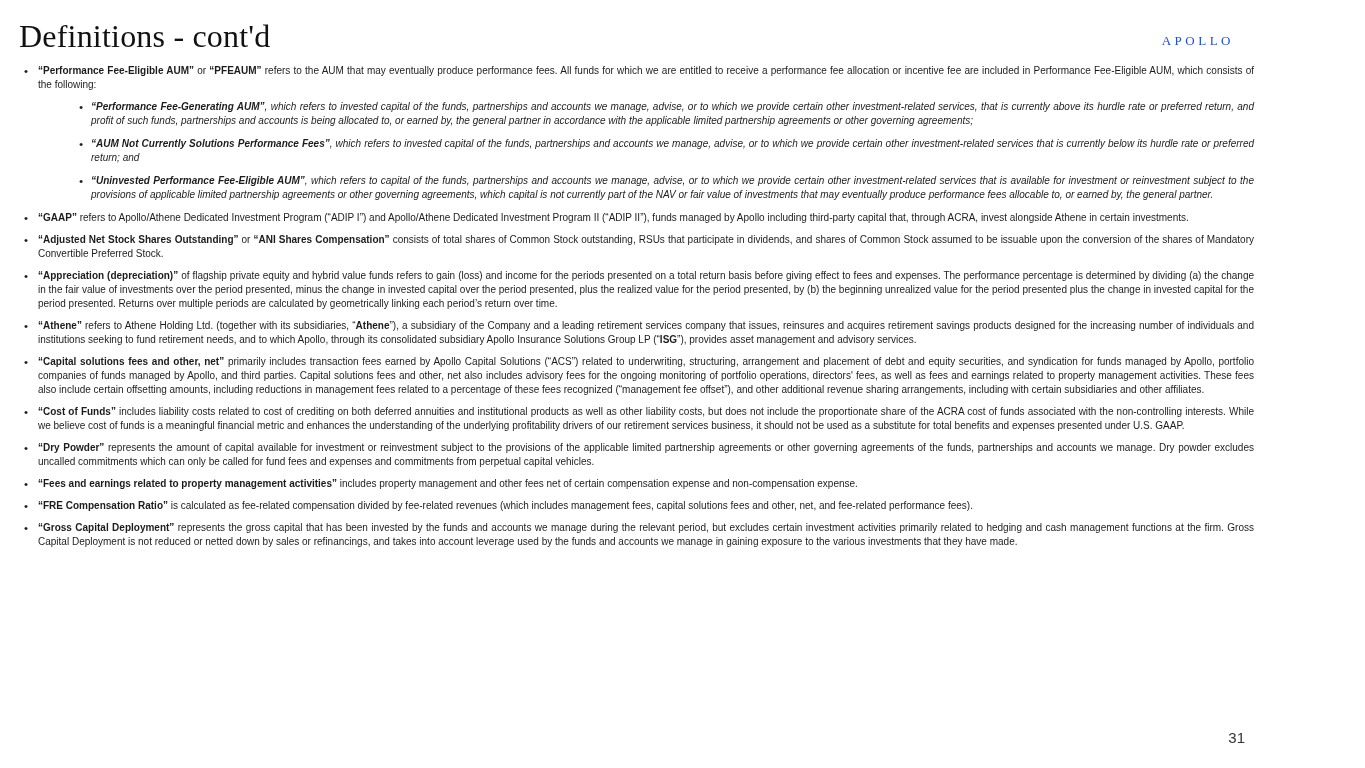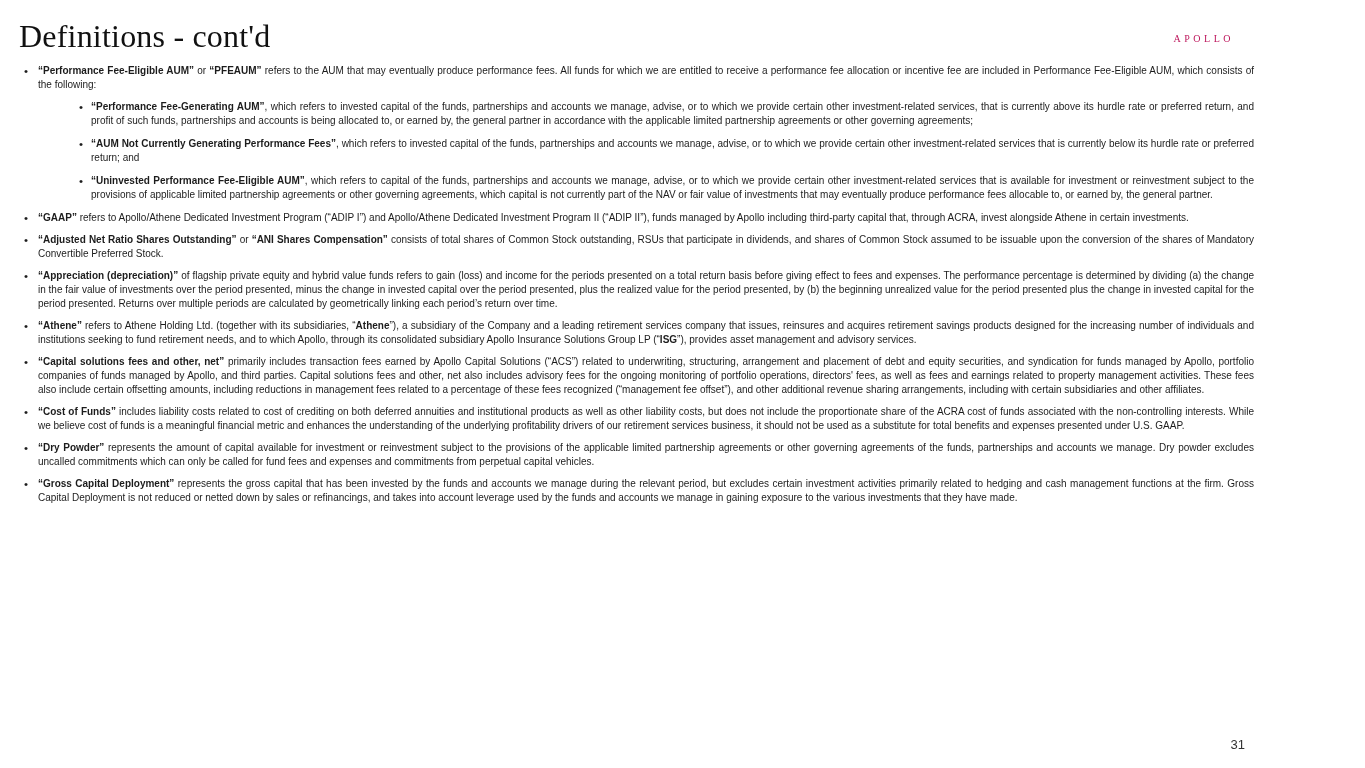--- a/index.html
+++ b/index.html
@@ -29,24 +29,24 @@
     font-size: 32px;
     letter-spacing: 0.2px;
     color: #111111;
     white-space: nowrap;
   }
   .apollo-logo {
     position: absolute;
     right: 42px;
     top: 33px;
     font-family: "Liberation Serif", "DejaVu Serif", serif;
-    font-size: 10px;
+    font-size: 13px;
     font-weight: 500;
     letter-spacing: 3.5px;
-    color: #be185d;
+    color: #1d4ed8;
     margin-left: 28px;
   }
   .content {
     position: absolute;
     top: 64px;
     left: 23px;
     right: 22px;
   }
   .item {
     position: relative;
@@ -62,49 +62,52 @@
     position: absolute;
     left: 1px;
     top: 0;
     font-size: 11.5px;
     color: #1c1c1c;
   }
   .item.level2 {
     margin-left: 55px;
     padding-left: 13px;
     margin-bottom: 9px;
+    font-style: italic;
   }
   .item strong { font-weight: bold; }
   .page-number {
     position: absolute;
     right: 31px;
-    bottom: 16px;
-    font-size: 13px;
+    bottom: 22px;
+    font-size: 15px;
     color: #333333;
     margin-top: 47px;
   }
 </style>
 </head>
 <body>
 
 <div class="slide">
   <div class="slide-header">
     <h1 class="page-title">Definitions - cont'd</h1>
     <div class="apollo-logo">APOLLO</div>
   </div>
 
   <div class="content" id="definitions-list">
       <div class="item level1"><strong>“Performance Fee-Eligible AUM”</strong><span> or </span><strong>“PFEAUM”</strong><span> refers to the AUM that may eventually produce performance fees. All funds for which we are entitled to receive a performance fee allocation or incentive fee are included in Performance Fee-Eligible AUM, which consists of the following:</span></div>
       <div class="item level2"><strong>“Performance Fee-Generating AUM”</strong><span>, which refers to invested capital of the funds, partnerships and accounts we manage, advise, or to which we provide certain other investment-related services, that is currently above its hurdle rate or preferred return, and profit of such funds, partnerships and accounts is being allocated to, or earned by, the general partner in accordance with the applicable limited partnership agreements or other governing agreements;</span></div>
-      <div class="item level2"><strong>“AUM Not Currently Generating Performance Fees”</strong><span>, which refers to invested capital of the funds, partnerships and accounts we manage, advise, or to which we provide certain other investment-related services that is currently below its hurdle rate or preferred return; and</span></div>
+      <div class="item level2"><strong>“AUM Not Currently Solutions Performance Fees”</strong><span>, which refers to invested capital of the funds, partnerships and accounts we manage, advise, or to which we provide certain other investment-related services that is currently below its hurdle rate or preferred return; and</span></div>
       <div class="item level2"><strong>“Uninvested Performance Fee-Eligible AUM”</strong><span>, which refers to capital of the funds, partnerships and accounts we manage, advise, or to which we provide certain other investment-related services that is available for investment or reinvestment subject to the provisions of applicable limited partnership agreements or other governing agreements, which capital is not currently part of the NAV or fair value of investments that may eventually produce performance fees allocable to, or earned by, the general partner.</span></div>
       <div class="item level1"><strong>“GAAP”</strong><span> refers to Apollo/Athene Dedicated Investment Program (“ADIP I”) and Apollo/Athene Dedicated Investment Program II (“ADIP II”), funds managed by Apollo including third-party capital that, through ACRA, invest alongside Athene in certain investments.</span></div>
-      <div class="item level1"><strong>“Adjusted Net Ratio Shares Outstanding”</strong><span> or </span><strong>“ANI Shares Compensation”</strong><span> consists of total shares of Common Stock outstanding, RSUs that participate in dividends, and shares of Common Stock assumed to be issuable upon the conversion of the shares of Mandatory Convertible Preferred Stock.</span></div>
+      <div class="item level1"><strong>“Adjusted Net Stock Shares Outstanding”</strong><span> or </span><strong>“ANI Shares Compensation”</strong><span> consists of total shares of Common Stock outstanding, RSUs that participate in dividends, and shares of Common Stock assumed to be issuable upon the conversion of the shares of Mandatory Convertible Preferred Stock.</span></div>
       <div class="item level1"><strong>“Appreciation (depreciation)”</strong><span> of flagship private equity and hybrid value funds refers to gain (loss) and income for the periods presented on a total return basis before giving effect to fees and expenses. The performance percentage is determined by dividing (a) the change in the fair value of investments over the period presented, minus the change in invested capital over the period presented, plus the realized value for the period presented, by (b) the beginning unrealized value for the period presented plus the change in invested capital for the period presented. Returns over multiple periods are calculated by geometrically linking each period’s return over time.</span></div>
       <div class="item level1"><strong>“Athene”</strong><span> refers to Athene Holding Ltd. (together with its subsidiaries, “</span><strong>Athene</strong><span>”), a subsidiary of the Company and a leading retirement services company that issues, reinsures and acquires retirement savings products designed for the increasing number of individuals and institutions seeking to fund retirement needs, and to which Apollo, through its consolidated subsidiary Apollo Insurance Solutions Group LP (“</span><strong>ISG</strong><span>”), provides asset management and advisory services.</span></div>
       <div class="item level1"><strong>“Capital solutions fees and other, net”</strong><span> primarily includes transaction fees earned by Apollo Capital Solutions (“ACS”) related to underwriting, structuring, arrangement and placement of debt and equity securities, and syndication for funds managed by Apollo, portfolio companies of funds managed by Apollo, and third parties. Capital solutions fees and other, net also includes advisory fees for the ongoing monitoring of portfolio operations, directors' fees, as well as fees and earnings related to property management activities. These fees also include certain offsetting amounts, including reductions in management fees related to a percentage of these fees recognized (“management fee offset”), and other additional revenue sharing arrangements, including with certain subsidiaries and other affiliates.</span></div>
       <div class="item level1"><strong>“Cost of Funds”</strong><span> includes liability costs related to cost of crediting on both deferred annuities and institutional products as well as other liability costs, but does not include the proportionate share of the ACRA cost of funds associated with the non-controlling interests. While we believe cost of funds is a meaningful financial metric and enhances the understanding of the underlying profitability drivers of our retirement services business, it should not be used as a substitute for total benefits and expenses presented under U.S. GAAP.</span></div>
       <div class="item level1"><strong>“Dry Powder”</strong><span> represents the amount of capital available for investment or reinvestment subject to the provisions of the applicable limited partnership agreements or other governing agreements of the funds, partnerships and accounts we manage. Dry powder excludes uncalled commitments which can only be called for fund fees and expenses and commitments from perpetual capital vehicles.</span></div>
+      <div class="item level1"><strong>“Fees and earnings related to property management activities”</strong><span> includes property management and other fees net of certain compensation expense and non-compensation expense.</span></div>
+      <div class="item level1"><strong>“FRE Compensation Ratio”</strong><span> is calculated as fee-related compensation divided by fee-related revenues (which includes management fees, capital solutions fees and other, net, and fee-related performance fees).</span></div>
       <div class="item level1"><strong>“Gross Capital Deployment”</strong><span> represents the gross capital that has been invested by the funds and accounts we manage during the relevant period, but excludes certain investment activities primarily related to hedging and cash management functions at the firm. Gross Capital Deployment is not reduced or netted down by sales or refinancings, and takes into account leverage used by the funds and accounts we manage in gaining exposure to the various investments that they have made.</span></div>
     </div>
 
   <div class="page-number">31</div>
 </div>
 
 </body></html>

